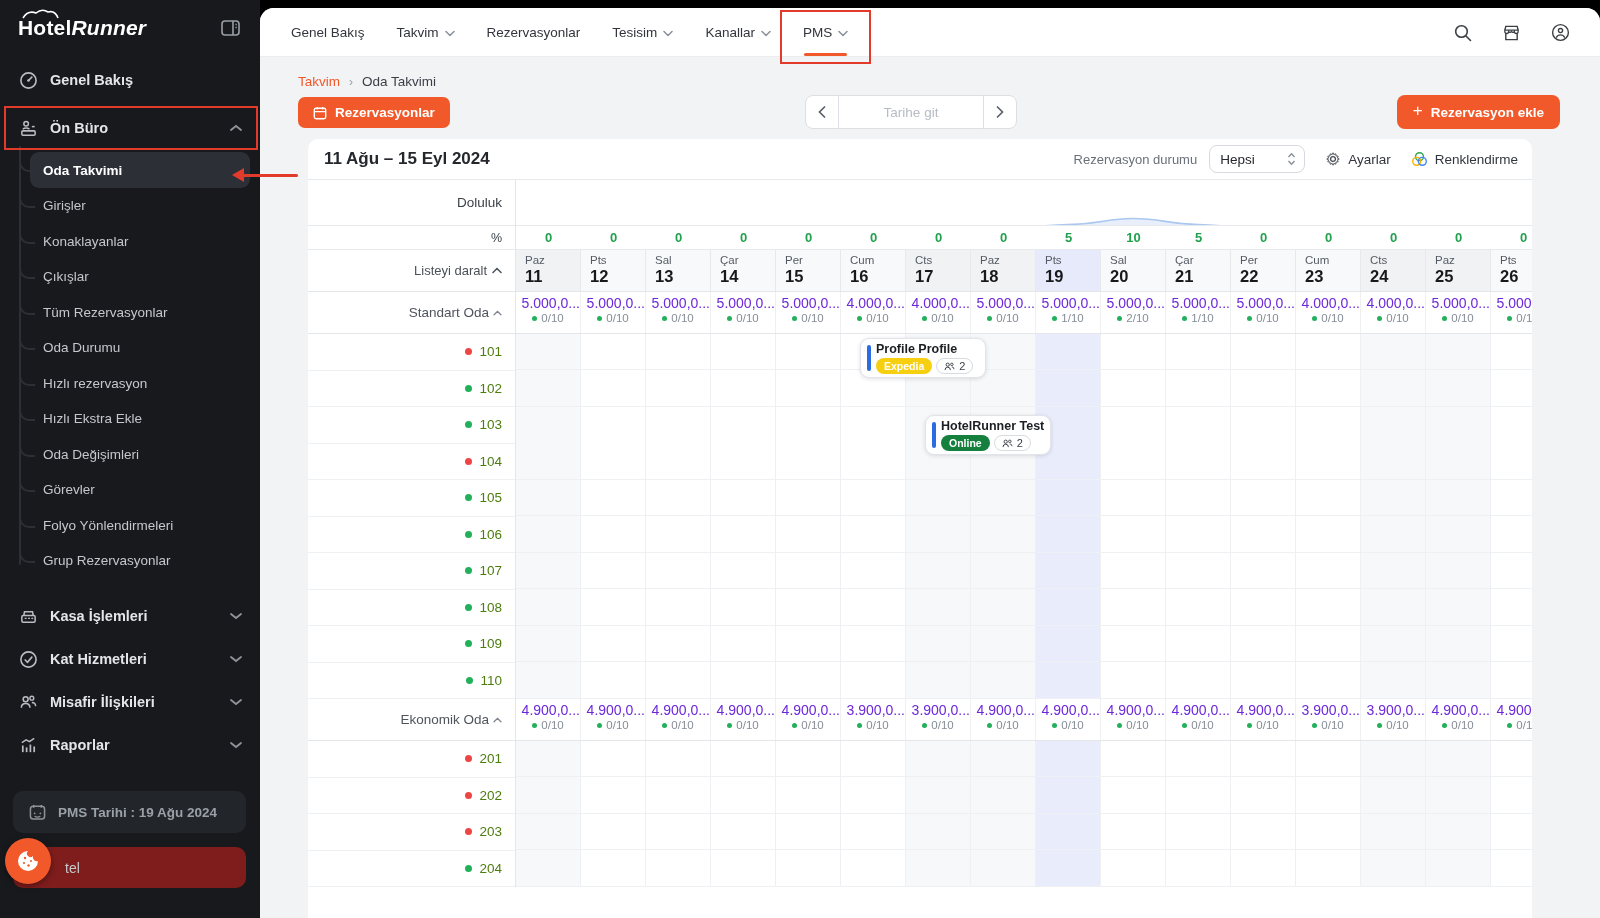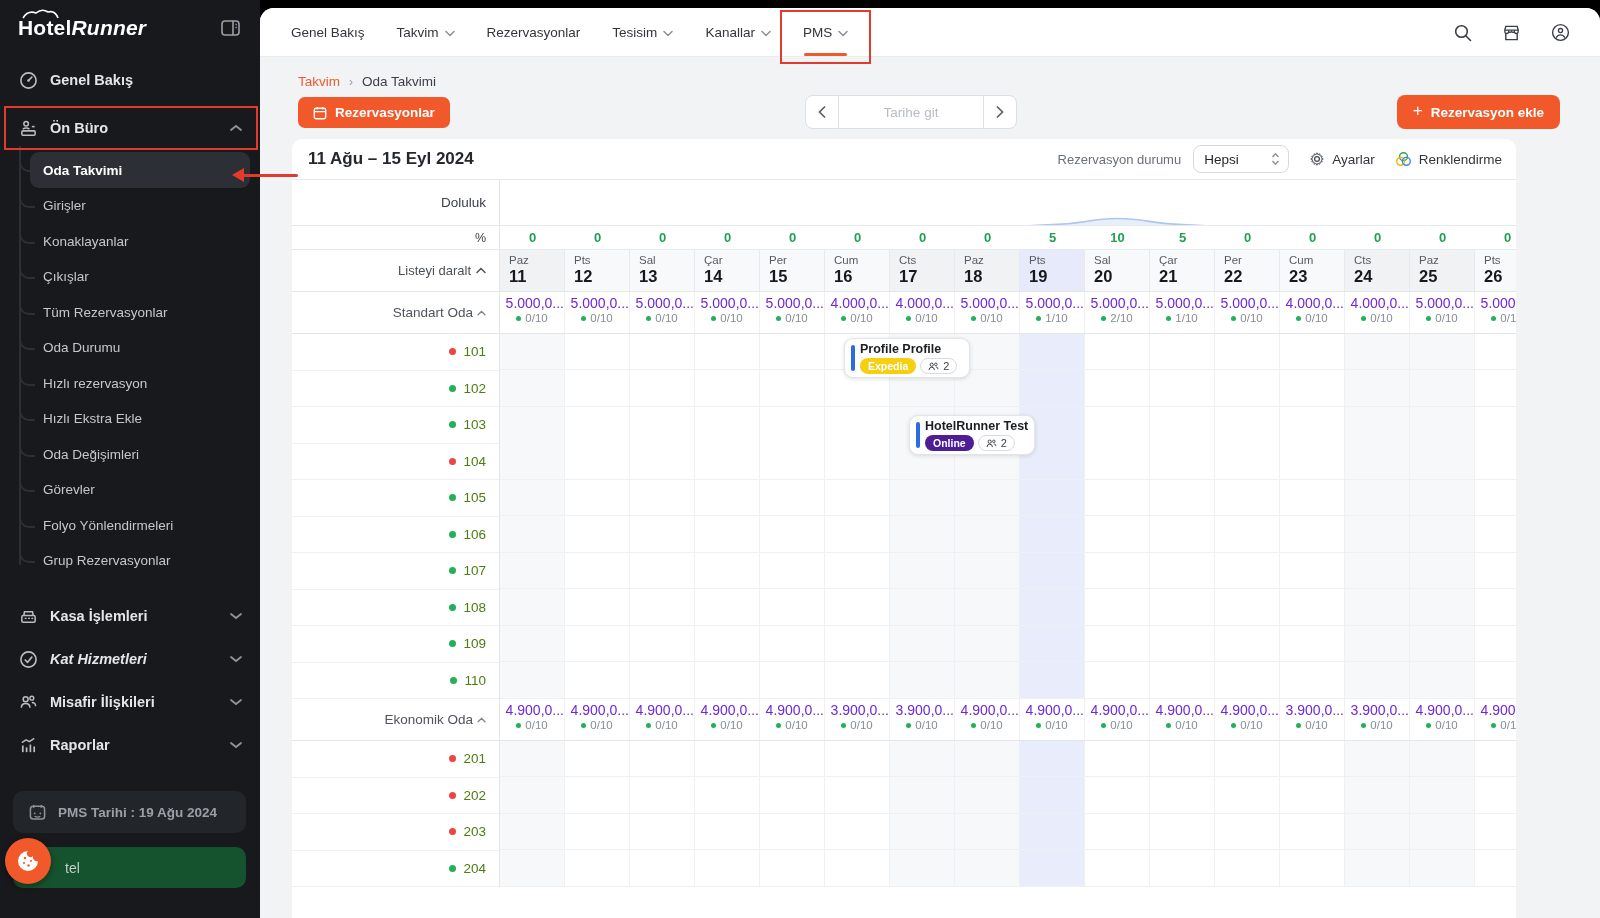--- a/index.html
+++ b/index.html
@@ -21,21 +21,21 @@
   .red-box { position:absolute; left:4px; top:-2px; width:254px; height:44px; border:2.5px solid #e23b2c; pointer-events:none; z-index:6; }
   .subnav { position:relative; padding:4px 0 0 0; }
   .subnav .tree { position:absolute; left:19px; top:0; bottom:14px; width:2px; background:#2c2f35; border-radius:2px; }
   .sub-item { position:relative; height:35.5px; display:flex; align-items:center; padding-left:43px; font-size:13.5px; color:#c4c7cc; cursor:pointer; }
   .sub-item::before { content:''; position:absolute; left:19px; top:-6px; width:14px; height:24px; border-left:2px solid #2c2f35; border-bottom:2px solid #2c2f35; border-bottom-left-radius:10px; }
   .sub-item.active { background:#2c2f36; border-radius:9px; margin:0 10px 0 30px; padding-left:13px; color:#fff; font-weight:700; height:36px; }
   .sub-item.active::before { left:-11px; }
   .sections { margin-top:16px; }
   .sidebar-bottom { position:absolute; left:13px; bottom:0; width:233px; }
   .pms-date-btn { display:flex; align-items:center; gap:12px; background:#22252a; border-radius:10px; height:42px; padding:0 16px; color:#9aa0a7; font-size:13.5px; font-weight:700; margin-bottom:14px; cursor:pointer; }
-  .hotel-bar { position:relative; background:#14532d; border-radius:10px; height:41px; margin-bottom:30px; display:flex; align-items:center; padding-left:52px; color:#c6c9cd; font-size:14px; }
+  .hotel-bar { position:relative; background:#7f1d1d; border-radius:10px; height:41px; margin-bottom:30px; display:flex; align-items:center; padding-left:52px; color:#c6c9cd; font-size:14px; }
   .cookie-btn { position:absolute; left:-8px; top:-9px; width:46px; height:46px; border-radius:50%; background:#f1592a; display:flex; align-items:center; justify-content:center; box-shadow:0 2px 6px rgba(0,0,0,.4); cursor:pointer; z-index:5; }
 
   
   .main { position:absolute; left:260px; top:8px; width:1340px; height:910px; background:#f2f3f5; border-radius:14px 14px 0 0; overflow:hidden; }
 
   .topnav { position:relative; height:49px; background:#fff; border-bottom:1px solid #ececef; display:flex; align-items:stretch; padding-left:18px; }
   .nav-item { position:relative; display:flex; align-items:center; gap:6px; padding:0 13px; font-size:13.5px; color:#32353b; font-weight:400; cursor:pointer; white-space:nowrap; }
   .nav-item .dd { display:none; color:#8a9099; margin-top:2px; }
   .nav-item.has-dd .dd { display:block; }
   .nav-item.nav-active::after { content:''; position:absolute; left:14px; right:14px; bottom:0; height:3.5px; border-radius:3px; background:#f1592a; }
@@ -54,21 +54,21 @@
   .date-nav { position:absolute; left:545px; top:0; display:flex; height:34px; }
   .date-nav .dn-btn { width:34px; background:#fff; border:1px solid #dcdfe4; display:flex; align-items:center; justify-content:center; color:#5b6169; cursor:pointer; }
   .date-nav .dn-prev { border-radius:8px 0 0 8px; }
   .date-nav .dn-next { border-radius:0 8px 8px 0; }
   .date-nav input { width:144px; border:1px solid #dcdfe4; border-left:none; border-right:none; text-align:center; font-size:13.5px; font-family:inherit; color:#3a3f46; outline:none; }
   .date-nav input::placeholder { color:#b6bcc4; }
   .add-btn { position:absolute; right:40px; top:0; height:34px; padding:0 16px; border-radius:8px; font-size:13.5px; }
   .add-btn .plus { font-size:17px; font-weight:400; margin-top:-2px; }
 
   
-  .panel { position:absolute; left:32px; top:131px; width:1224px; height:779px; background:#fff; border-radius:10px 10px 0 0; overflow:hidden; }
+  .panel { position:absolute; left:48px; top:131px; width:1224px; height:779px; background:#fff; border-radius:10px 10px 0 0; overflow:hidden; }
   .panel-titlebar { height:41px; display:flex; align-items:center; border-bottom:1px solid #e8e9ec; padding:0 14px 0 16px; }
   .range-title { font-size:17px; font-weight:700; color:#24272c; }
   .tb-right { margin-left:auto; display:flex; align-items:center; gap:20px; }
   .status-label { font-size:13px; color:#697078; }
   .status-select { display:flex; align-items:center; width:96px; height:28px; border:1px solid #d6dade; border-radius:8px; padding:0 8px 0 10px; font-size:13.5px; color:#24272c; cursor:pointer; margin-left:-8px; }
   .status-select .updown { margin-left:auto; color:#8a9099; }
   .tb-link { display:flex; align-items:center; gap:7px; font-size:13.5px; color:#32363c; cursor:pointer; }
 
   .cal { position:relative; }
   .cal-row { display:flex; }
@@ -114,21 +114,21 @@
   .stripe.today { background:#e9ecfa; }
   .hlines { position:absolute; inset:0; background:repeating-linear-gradient(to bottom, transparent 0 35.5px, #eef0f3 35.5px 36.5px); pointer-events:none; z-index:1; }
 
   
   .card { position:absolute; width:126px; height:40px; background:#fff; border:1px solid #e2e4e9; border-radius:9px; box-shadow:0 1px 4px rgba(30,35,45,.14); z-index:4; padding:3px 6px 3px 15px; cursor:pointer; }
   .card .vbar { position:absolute; left:6px; top:6px; bottom:6px; width:3.5px; border-radius:3px; background:#2b6be4; }
   .card .cname { font-size:12.5px; font-weight:700; color:#1b1e23; white-space:nowrap; }
   .card .crow { display:flex; align-items:center; gap:4px; margin-top:2px; }
   .badge { height:16px; display:inline-flex; align-items:center; padding:0 8px; border-radius:9px; font-size:10.5px; font-weight:700; color:#fff; }
   .badge-expedia { background:#f7cf11; }
-  .badge-online { background:#4c1d95; }
+  .badge-online { background:#15803d; }
   .gpill { height:16px; display:inline-flex; align-items:center; gap:4px; padding:0 7px; border:1px solid #d8dbe0; border-radius:9px; font-size:11px; color:#3c4149; background:#fff; }
   .card-1 { left:760px; top:180px; }
   .card-2 { left:825px; top:257px; }
 
   
   .red-arrow { position:absolute; left:232px; top:168px; z-index:9; pointer-events:none; }
   .red-arrow .shaft { position:absolute; left:11px; top:6px; width:55px; height:3px; background:#e23b2c; border-radius:2px; }
   .red-arrow .head { position:absolute; left:0; top:0; width:0; height:0; border-top:7.5px solid transparent; border-bottom:7.5px solid transparent; border-right:12px solid #e23b2c; }
 </style>
 </head>
@@ -247,21 +247,21 @@
             <line x1="13" y1="12" x2="15" y2="12" stroke="#b9bdc3" stroke-width="1.4"></line>
           </svg>
       </span>
       <span>Kasa İşlemleri</span>
       <span class="chev">
           <svg width="12" height="8" viewBox="0 0 12 8">
             <polyline points="1,2 6,6 11,2" fill="none" stroke="#8f949b" stroke-width="1.8" stroke-linecap="round"></polyline>
           </svg>
         </span>
     </div>
-    <div class="snav-item" style="height:43px;font-style:italic;">
+    <div class="snav-item" style="height:43px;">
       <span class="snav-icon">
         <svg width="19" height="19" viewBox="0 0 20 20">
             <circle cx="10" cy="10" r="8" fill="none" stroke="#b9bdc3" stroke-width="1.7"></circle>
             <path d="M6.5,10.5 L9,13 L13.5,7.5" fill="none" stroke="#b9bdc3" stroke-width="1.7" stroke-linecap="round" stroke-linejoin="round"></path>
           </svg>
       </span>
       <span>Kat Hizmetleri</span>
       <span class="chev">
           <svg width="12" height="8" viewBox="0 0 12 8">
             <polyline points="1,2 6,6 11,2" fill="none" stroke="#8f949b" stroke-width="1.8" stroke-linecap="round"></polyline>

